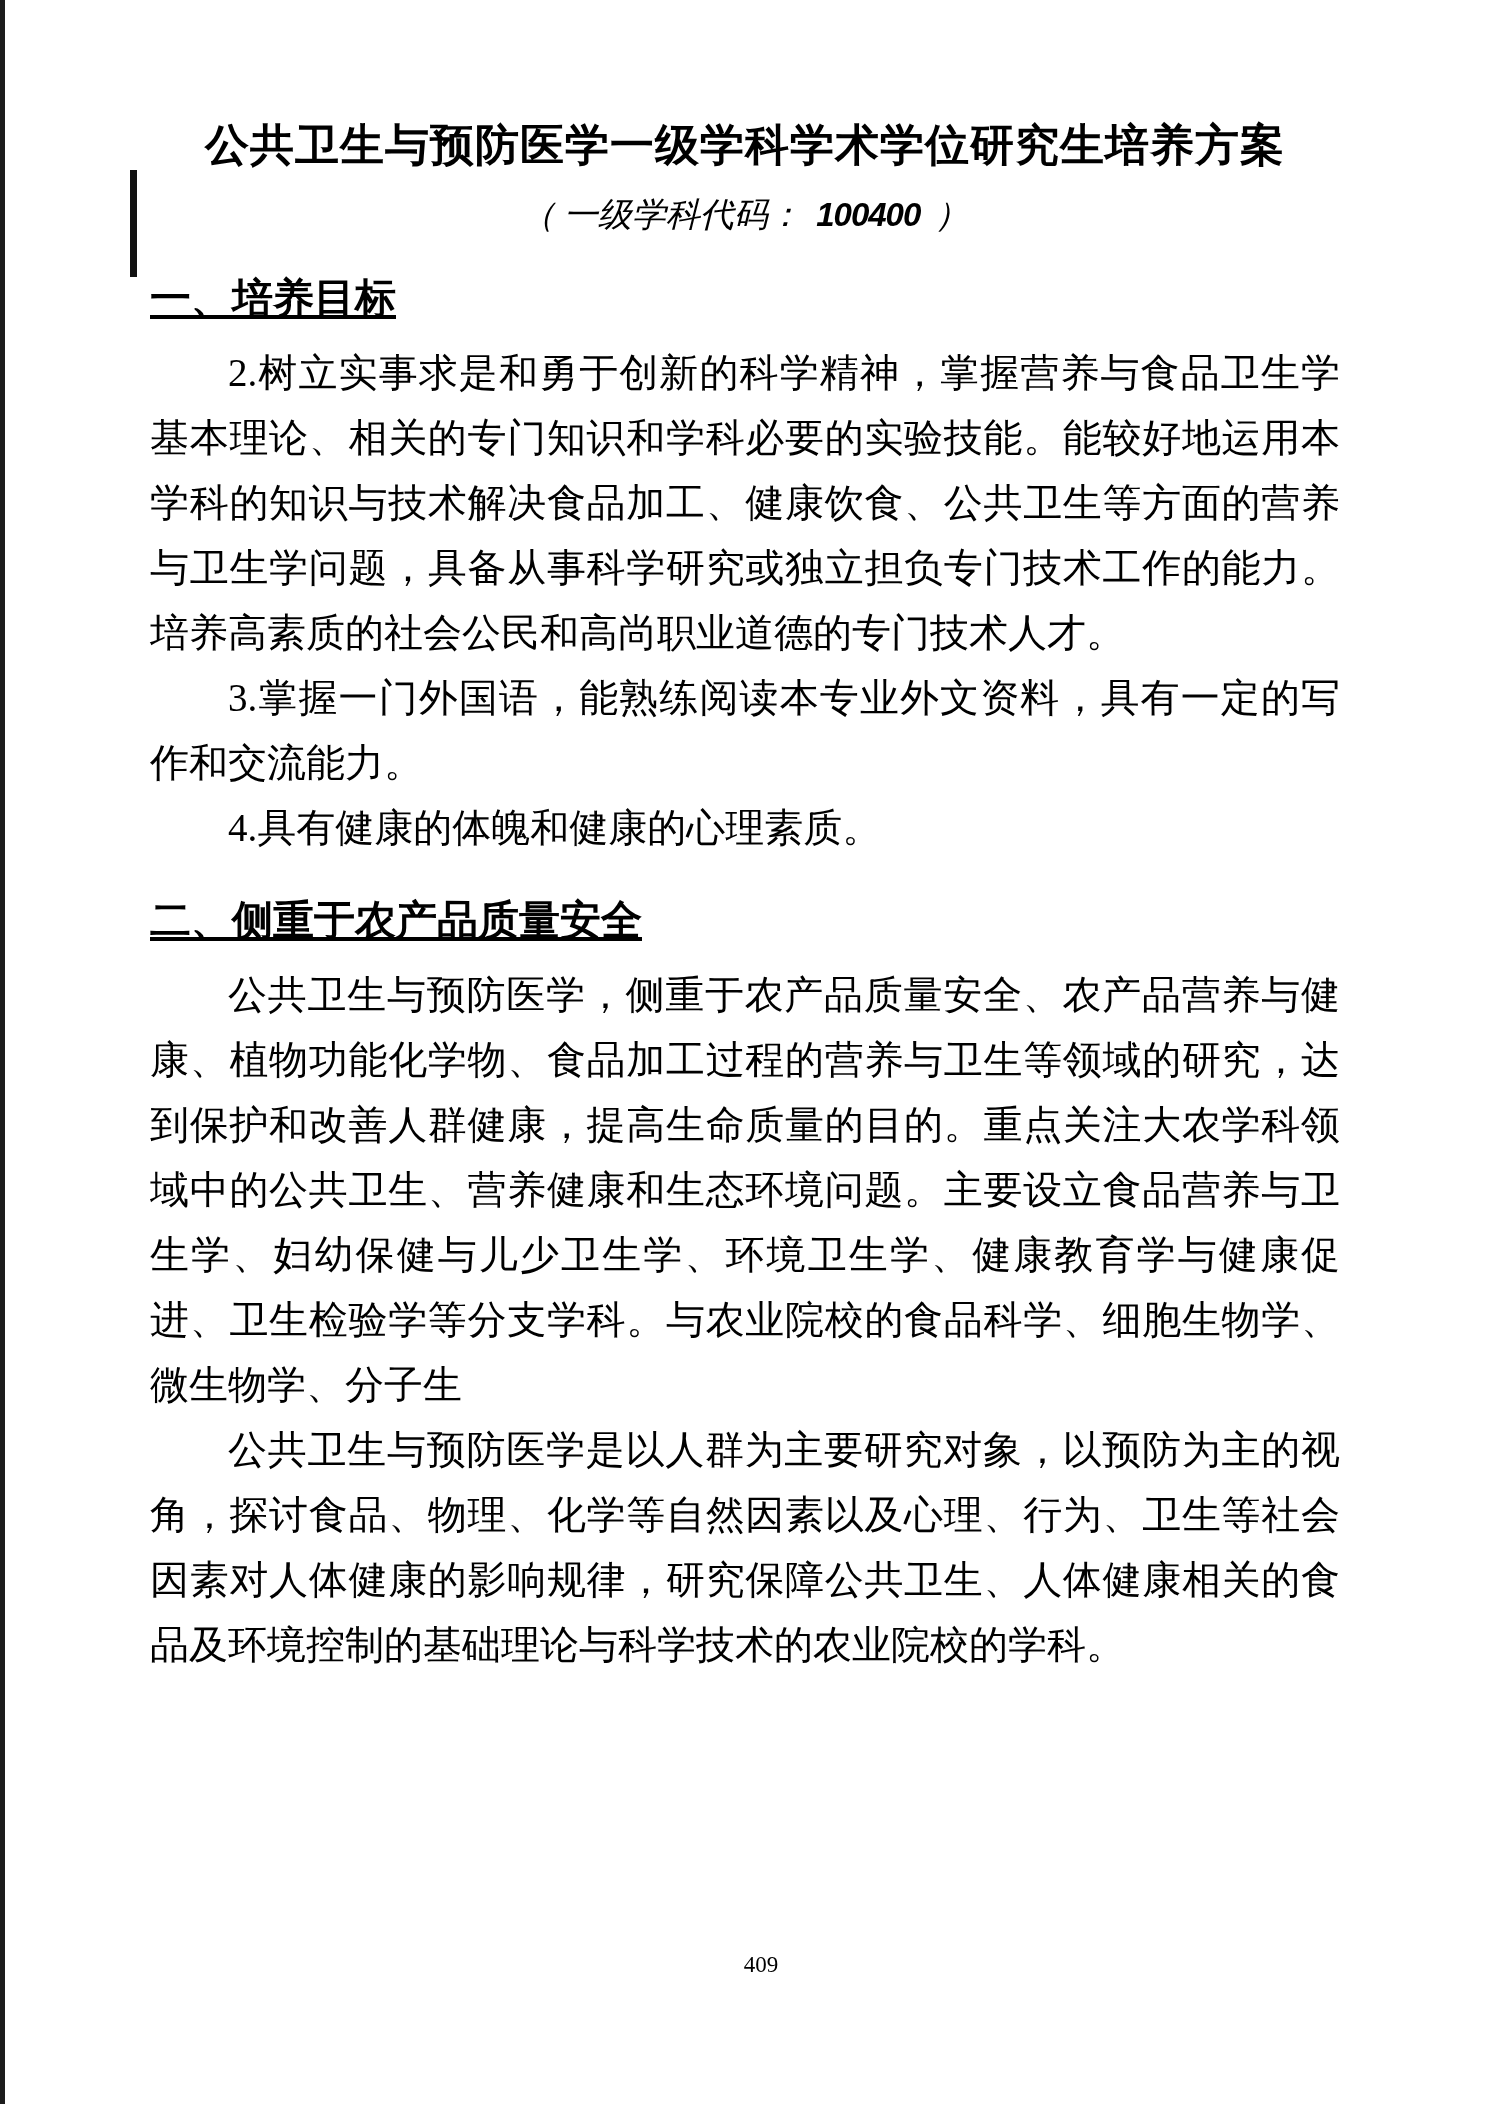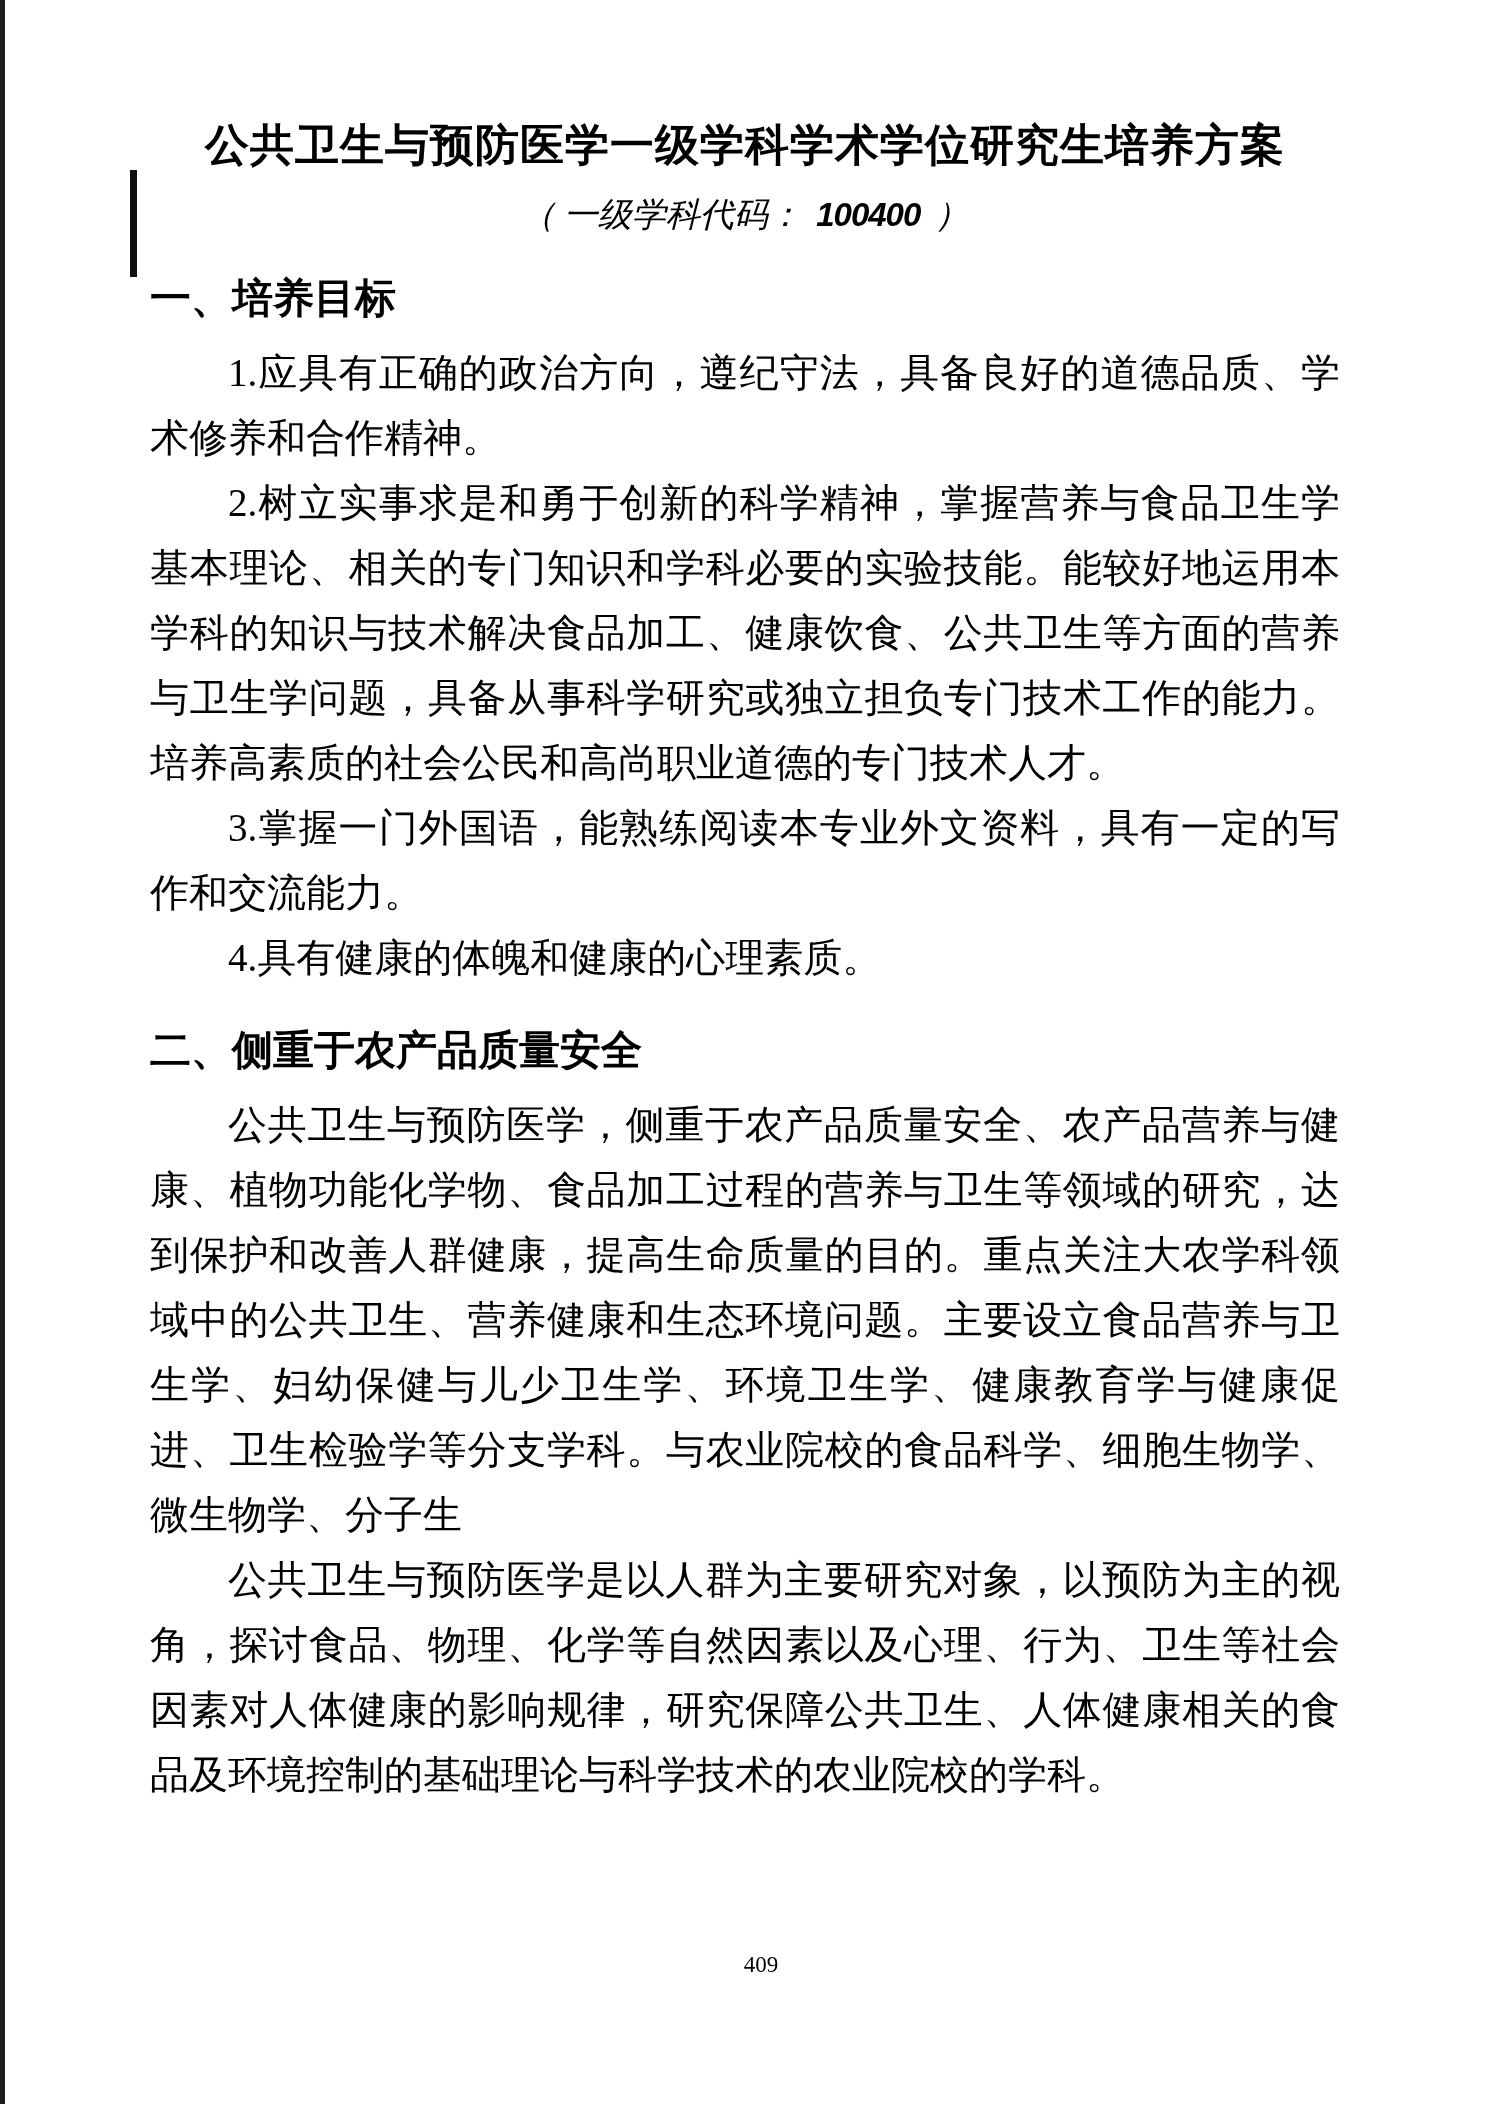--- a/index.html
+++ b/index.html
@@ -56,20 +56,21 @@
     font-size: 33px;
     letter-spacing: -1px;
     padding: 0 6px;
   }
   .section-heading {
     margin: 34px 0 16px 0;
     font-family: "Liberation Sans", sans-serif;
     font-weight: 700;
     font-size: 41px;
     line-height: 52px;
+    text-decoration: underline;
   }
   .sub-heading {
     margin: 0 0 6px 0;
     font-family: "Liberation Sans", sans-serif;
     font-weight: 700;
     font-size: 38px;
     line-height: 58px;
     text-indent: 66px;
   }
   .body-para {
@@ -102,21 +103,20 @@
 
   <div class="doc-subtitle">
     <span>（ 一级学科代码：</span>
     <span class="code">100400</span>
     <span>）</span>
   </div>
 
   <h2 class="section-heading">一、培养目标</h2>
 
 
-  <p class="body-para">1.应具有正确的政治方向，遵纪守法，具备良好的道德品质、学术修养和合作精神。</p>
 
   <p class="body-para">2.树立实事求是和勇于创新的科学精神，掌握营养与食品卫生学基本理论、相关的专门知识和学科必要的实验技能。能较好地运用本学科的知识与技术解决食品加工、健康饮食、公共卫生等方面的营养与卫生学问题，具备从事科学研究或独立担负专门技术工作的能力。培养高素质的社会公民和高尚职业道德的专门技术人才。</p>
 
   <p class="body-para">3.掌握一门外国语，能熟练阅读本专业外文资料，具有一定的写作和交流能力。</p>
 
   <p class="body-para">4.具有健康的体魄和健康的心理素质。</p>
 
   <h2 class="section-heading">二、侧重于农产品质量安全</h2>
 
 

